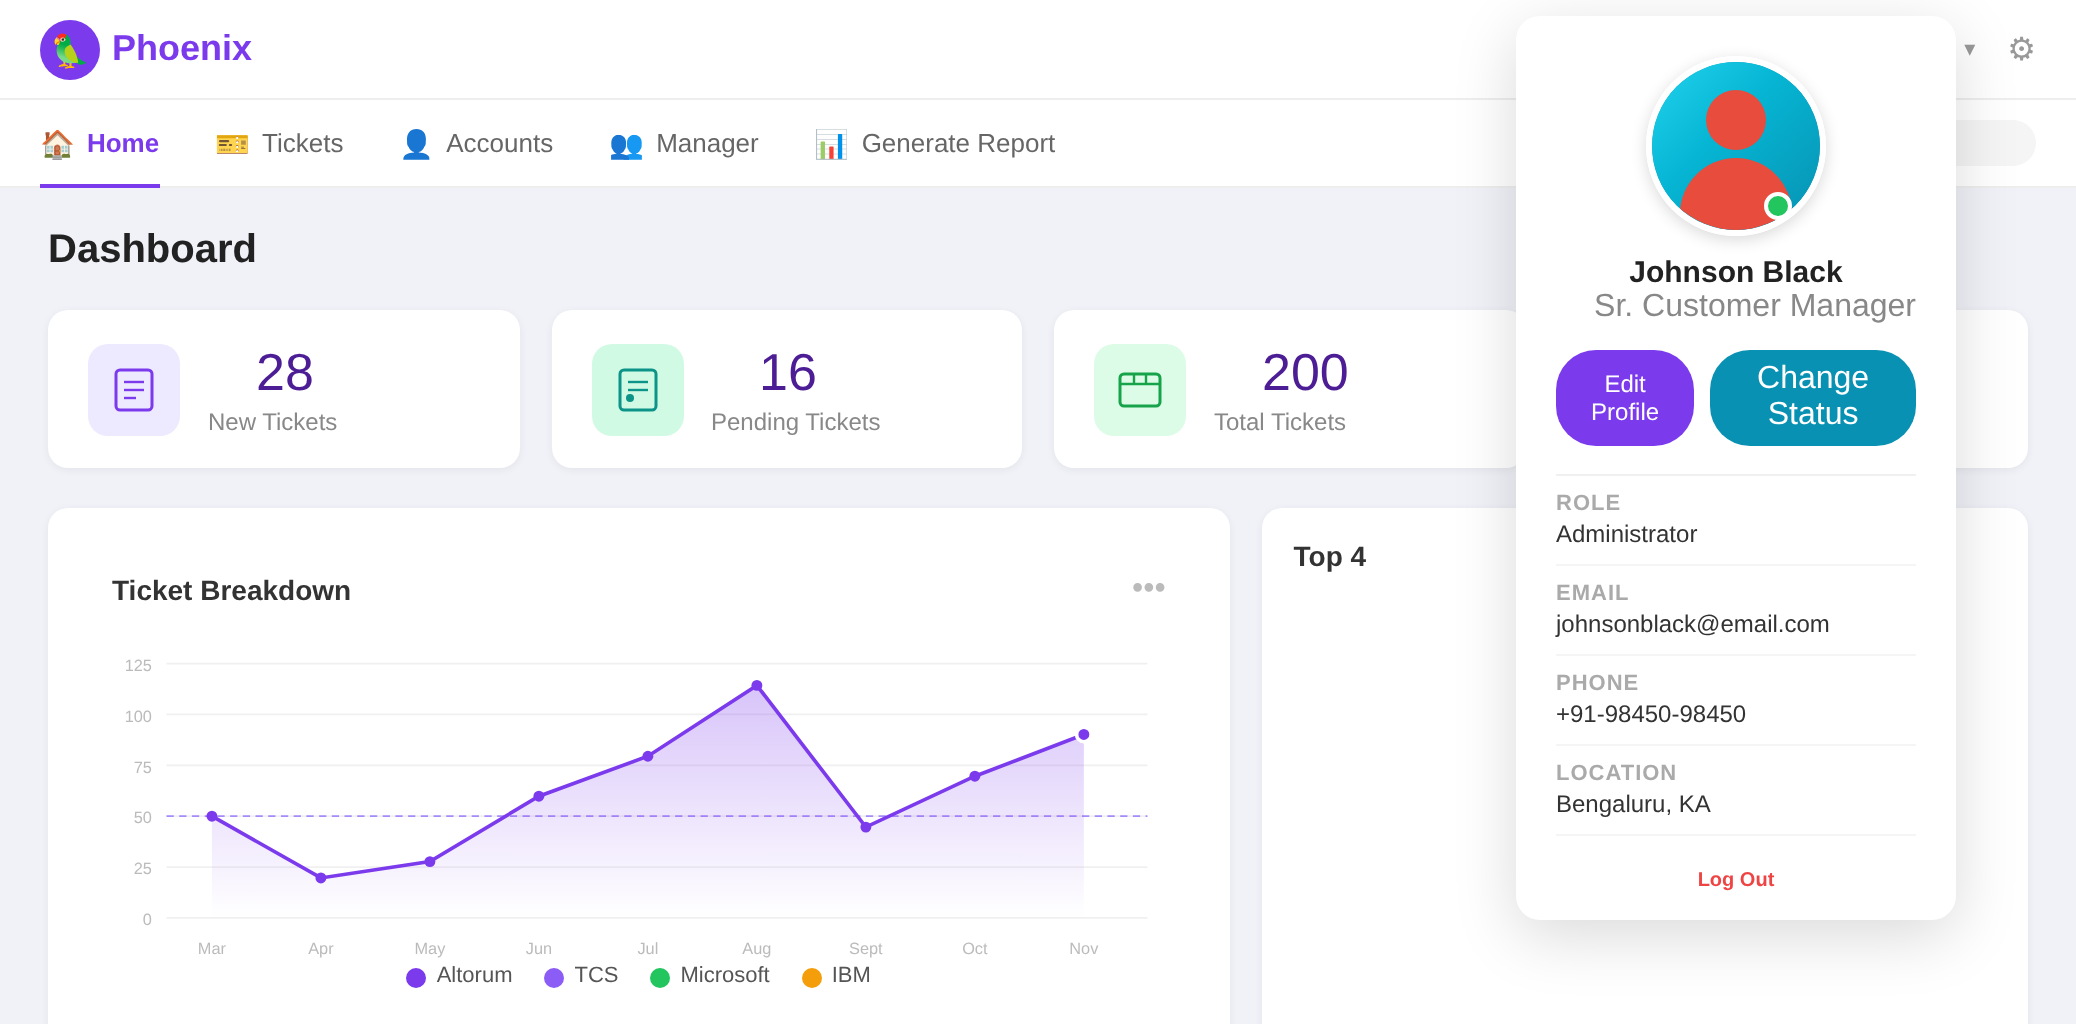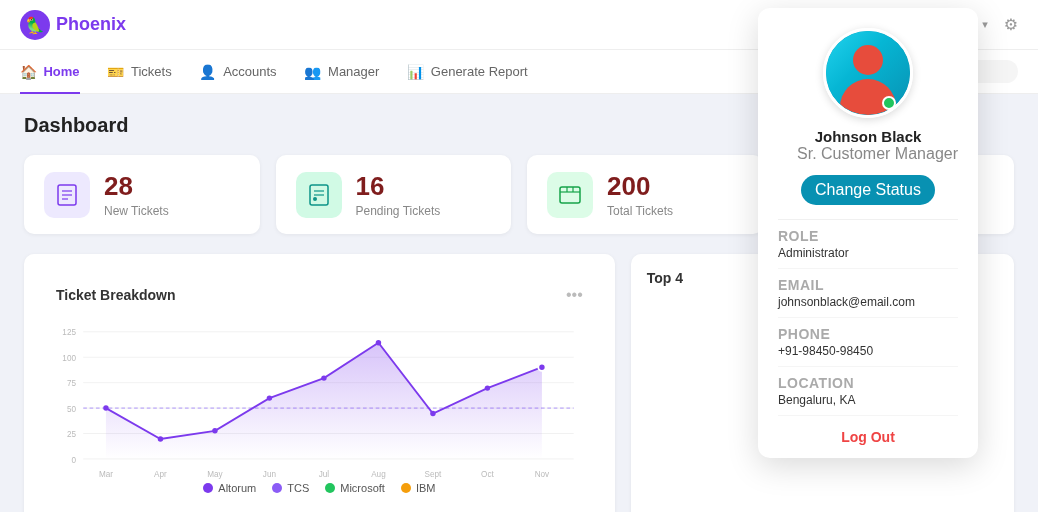--- a/index.html
+++ b/index.html
@@ -27,36 +27,36 @@
     .page-title { font-size: 20px; font-weight: 700; color: #222; margin-bottom: 18px; }
 
     
     .stats-row { display: flex; gap: 16px; margin-bottom: 20px; }
     .stat-card { background: #fff; border-radius: 10px; padding: 16px 20px; display: flex; align-items: center; gap: 14px; flex: 1; box-shadow: 0 1px 4px rgba(0,0,0,0.06); }
     .stat-icon { width: 46px; height: 46px; border-radius: 10px; display: flex; align-items: center; justify-content: center; font-size: 22px; }
     .stat-icon.purple { background: #ede9fe; }
     .stat-icon.teal { background: #d1fae5; }
     .stat-icon.green { background: #dcfce7; }
     .stat-icon.pink { background: #fce7f3; }
-    .stat-number { font-size: 26px; font-weight: 700; color: #7f1d1d; }
+    .stat-number { font-size: 26px; font-weight: 400; color: #4c1d95; margin-left: 24px; }
     .stat-label { font-size: 12px; color: #888; margin-top: 2px; }
 
     
     .charts-row { display: flex; gap: 16px; }
     .chart-card { background: #fff; border-radius: 10px; padding: 32px; flex: 1.5; box-shadow: 0 1px 4px rgba(0,0,0,0.06); }
     .chart-header { display: flex; justify-content: space-between; align-items: center; margin-bottom: 10px; }
     .chart-title { font-size: 14px; font-weight: 600; color: #333; }
     .chart-menu { color: #bbb; cursor: pointer; }
 
     
     .line-chart-area { position: relative; height: 160px; }
 
     
     .legend { display: flex; gap: 16px; justify-content: center; margin-top: 8px; }
-    .legend-item { display: flex; align-items: center; gap: 5px; font-size: 11px; color: #555; }
+    .legend-item { display: flex; align-items: flex-end; gap: 5px; font-size: 11px; color: #555; }
     .legend-dot { width: 10px; height: 10px; border-radius: 50%; }
 
     
     .top-card { background: #fff; border-radius: 10px; padding: 16px; flex: 1; box-shadow: 0 1px 4px rgba(0,0,0,0.06); }
 
     
     .profile-popup { position: absolute; top: 8px; right: 60px; width: 220px; background: #fff; border-radius: 12px; box-shadow: 0 8px 32px rgba(0,0,0,0.15); z-index: 100; padding: 20px 20px 0 20px; }
     .profile-avatar-wrap { display: flex; justify-content: center; margin-bottom: 10px; position: relative; }
     .profile-avatar { width: 90px; height: 90px; border-radius: 50%; background: linear-gradient(135deg, #06b6d4, #0891b2); display: flex; align-items: center; justify-content: center; overflow: hidden; border: 3px solid #fff; box-shadow: 0 2px 8px rgba(0,0,0,0.15); }
     .profile-avatar-inner { width: 84px; height: 84px; border-radius: 50%; background: linear-gradient(135deg, #22d3ee 0%, #06b6d4 40%, #0891b2 100%); position: relative; overflow: hidden; }
@@ -64,24 +64,24 @@
     .person-head { width: 30px; height: 30px; border-radius: 50%; background: #e74c3c; position: absolute; top: 14px; left: 50%; transform: translateX(-50%); }
     .person-body { width: 56px; height: 40px; background: #e74c3c; border-radius: 30px 30px 0 0; position: absolute; bottom: -4px; left: 50%; transform: translateX(-50%); }
     .online-dot { width: 14px; height: 14px; background: #22c55e; border-radius: 50%; border: 2px solid #fff; position: absolute; bottom: 8px; right: 62px; }
     .profile-name { text-align: center; font-size: 15px; font-weight: 700; color: #222; }
     .profile-role { text-align: right; font-size: 16px; color: #888; margin-bottom: 12px; }
     .profile-btns { display: flex; gap: 8px; justify-content: center; margin-bottom: 14px; }
     .btn-edit { background: #7c3aed; color: #fff; border: none; border-radius: 20px; padding: 6px 14px; font-size: 12px; cursor: pointer; font-weight: 500; }
     .btn-status { background: #0891b2; color: #fff; border: none; border-radius: 20px; padding: 6px 14px; font-size: 16px; cursor: pointer; font-weight: 400; }
     .profile-info { border-top: 1px solid #f0f0f0; }
     .info-row { padding: 8px 0; border-bottom: 1px solid #f5f5f5; }
-    .info-label { font-size: 14px; color: #aaa; text-transform: uppercase; font-weight: 600; letter-spacing: 0.5px; margin-bottom: 2px; }
+    .info-label { font-size: 11px; color: #aaa; text-transform: uppercase; font-weight: 600; letter-spacing: 0.5px; margin-bottom: 2px; }
     .info-value { font-size: 12px; color: #333; font-weight: 500; }
     .logout-row { padding: 12px 0; text-align: center; cursor: pointer; }
-    .logout-text { color: #ef4444; font-size: 14px; font-weight: 600; }
+    .logout-text { color: #ef4444; font-size: 10px; font-weight: 600; }
 
     .grid-line { stroke: #f0f0f0; stroke-width: 1; }
     .data-line { fill: none; stroke: #7c3aed; stroke-width: 2; }
   </style>
 </head>
 <body>
 
 <div class="topbar">
   <div class="topbar-left">
 
@@ -301,20 +301,21 @@
         <div class="person-body"></div>
       </div>
     </div>
     <div class="online-dot"></div>
   </div>
 
   <div class="profile-name">Johnson Black</div>
   <div class="profile-role">Sr. Customer Manager</div>
 
   <div class="profile-btns">
+    <button class="btn-edit">Edit Profile</button>
     <button class="btn-status">Change Status</button>
   </div>
 
   <div class="profile-info">
     <div class="info-row">
       <div class="info-label">ROLE</div>
       <div class="info-value">Administrator</div>
     </div>
     <div class="info-row">
       <div class="info-label">EMAIL</div>

